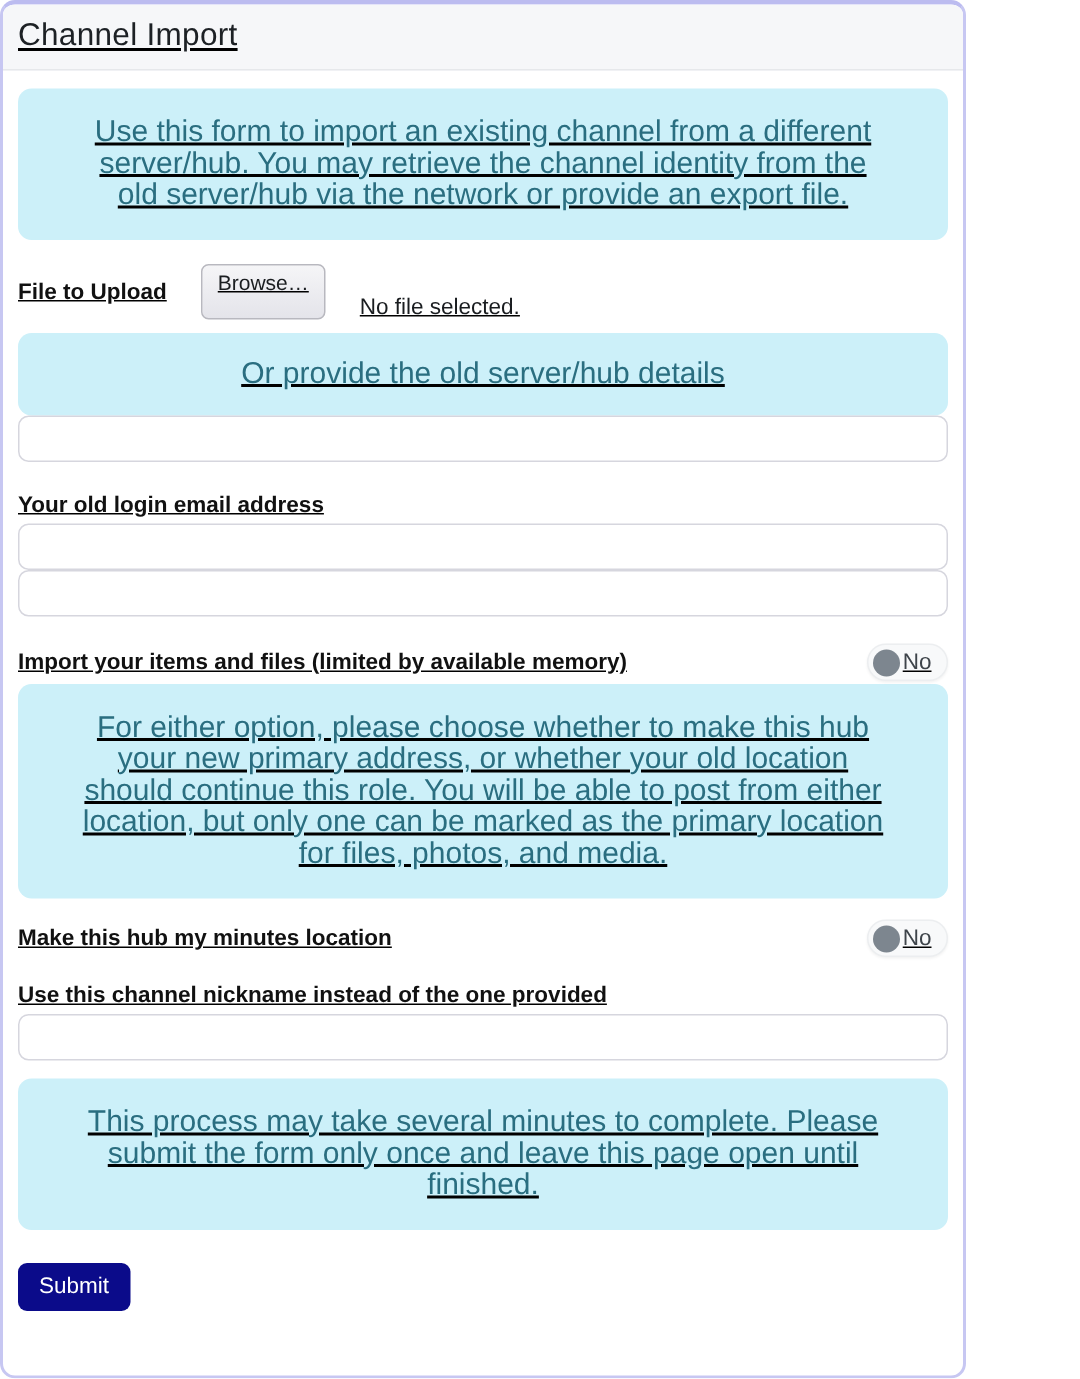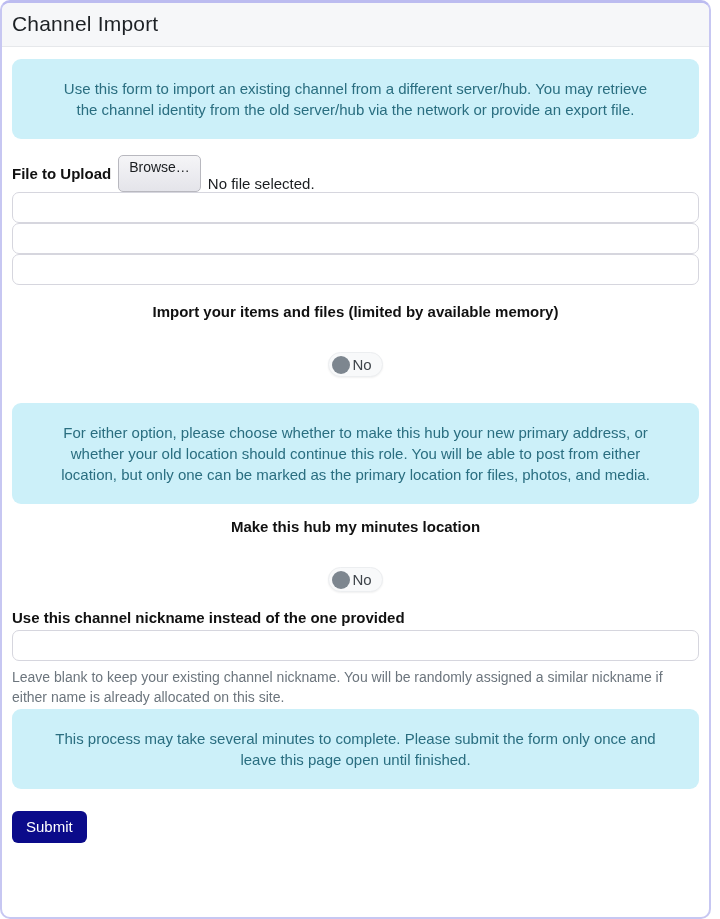--- a/index.html
+++ b/index.html
@@ -2,60 +2,61 @@
 <html><head>
 <meta charset="utf-8">
 <style>
   * { box-sizing: border-box; margin: 0; padding: 0; }
   html, body { background: #fff; }
   body {
     font-family: "Liberation Sans", "DejaVu Sans", sans-serif;
     width: 720px;
   }
   .page {
-    width: 711px;
+    width: 644px;
     height: 919px;
     border: 2px solid #c7c7f2;
     border-top: 3px solid #bcbcf0;
     border-radius: 10px;
     background: #ffffff;
     overflow: hidden;
+    text-decoration: underline;
   }
   .page-header {
     background: #f6f7f9;
     border-bottom: 1px solid #e6e8eb;
     padding: 9px 10px 10px 10px;
   }
   .page-title {
     font-size: 21px;
     font-weight: 400;
     color: #1d2125;
     letter-spacing: 0.2px;
   }
   .content { padding: 0 10px; }
 
   .info-box {
     background: #ccf0f9;
     color: #2a6e80;
     border-radius: 9px;
     text-align: center;
-    font-size: 15px;
+    font-size: 20px;
     line-height: 21px;
     padding: 19px 42px;
   }
   .box-intro   { margin-top: 12px; }
   .box-divider { margin-top: 9px;  padding: 17px 42px; }
-  .box-primary { margin-top: 26px; }
-  .box-process { margin-top: 2px; text-align: center; }
+  .box-primary { margin-top: 2px; }
+  .box-process { margin-top: 12px; text-align: center; }
 
   .file-row {
     margin-top: 16px;
     display: flex;
     align-items: center;
-    gap: 7px;
+    gap: 23px;
     font-size: 15px;
     color: #1a1d20;
   }
   .file-label { font-weight: 700; color: #111; }
   .browse-btn {
     font-family: "Liberation Sans", sans-serif;
     font-size: 14px;
     color: #1a1d20;
     background: linear-gradient(#f5f5f7, #e4e4ea);
     border: 1px solid #b8b8bf;
@@ -83,40 +84,38 @@
     color: #212529;
     background: #fff;
     outline: none;
   }
 
   .toggle-row {
     margin-top: 18px;
     display: flex;
     justify-content: space-between;
     align-items: center;
-    flex-direction: column;
   }
   .toggle-row.second { margin-top: 14px; }
   .toggle-label {
     font-size: 15px;
     font-weight: 700;
     color: #111;
   }
   .toggle {
     display: flex;
     align-items: center;
     gap: 2px;
     background: #f8f9fa;
     border: 1px solid #eceef0;
     border-radius: 13px;
     height: 25px;
     padding: 2px 10px 2px 3px;
     box-shadow: 0 1px 2px rgba(0,0,0,0.06);
     cursor: pointer;
-    margin-top: 32px;
   }
   .toggle-knob {
     width: 18px;
     height: 18px;
     border-radius: 50%;
     background: #7d868f;
   }
   .toggle-state {
     font-size: 15px;
     color: #3e444a;
@@ -155,23 +154,27 @@
     <div class="info-box box-intro">
       <span>Use this form to import an existing channel from a different server/hub. You may retrieve the channel identity from the old server/hub via the network or provide an export file.</span>
     </div>
 
     <div class="file-row">
       <span class="file-label">File to Upload</span>
       <button class="browse-btn">Browse…</button>
       <span class="file-status">No file selected.</span>
     </div>
 
+    <div class="info-box box-divider">
+      <span>Or provide the old server/hub details</span>
+    </div>
 
     <input class="text-input" type="text" value="" style="">
 
+    <div class="field-label">Your old login email address</div>
     <input class="text-input" type="text" value="" style="">
 
     <input class="text-input" type="password" value="" style="">
 
     <div class="toggle-row">
       <span class="toggle-label">Import your items and files (limited by available memory)</span>
       <span class="toggle">
         <span class="toggle-knob"></span>
         <span class="toggle-state">No</span>
       </span>
@@ -184,21 +187,20 @@
     <div class="toggle-row second">
       <span class="toggle-label">Make this hub my minutes location</span>
       <span class="toggle">
         <span class="toggle-knob"></span>
         <span class="toggle-state">No</span>
       </span>
     </div>
 
     <div class="field-label" style="margin-top:17px;">Use this channel nickname instead of the one provided</div>
     <input class="text-input" type="text" value="" style="">
-    <div class="help-text">Leave blank to keep your existing channel nickname. You will be randomly assigned a similar nickname if either name is already allocated on this site.</div>
 
     <div class="info-box box-process">
       <span>This process may take several minutes to complete. Please submit the form only once and leave this page open until finished.</span>
     </div>
 
     <button class="submit-btn">Submit</button>
 
   </div>
 </div>
 

